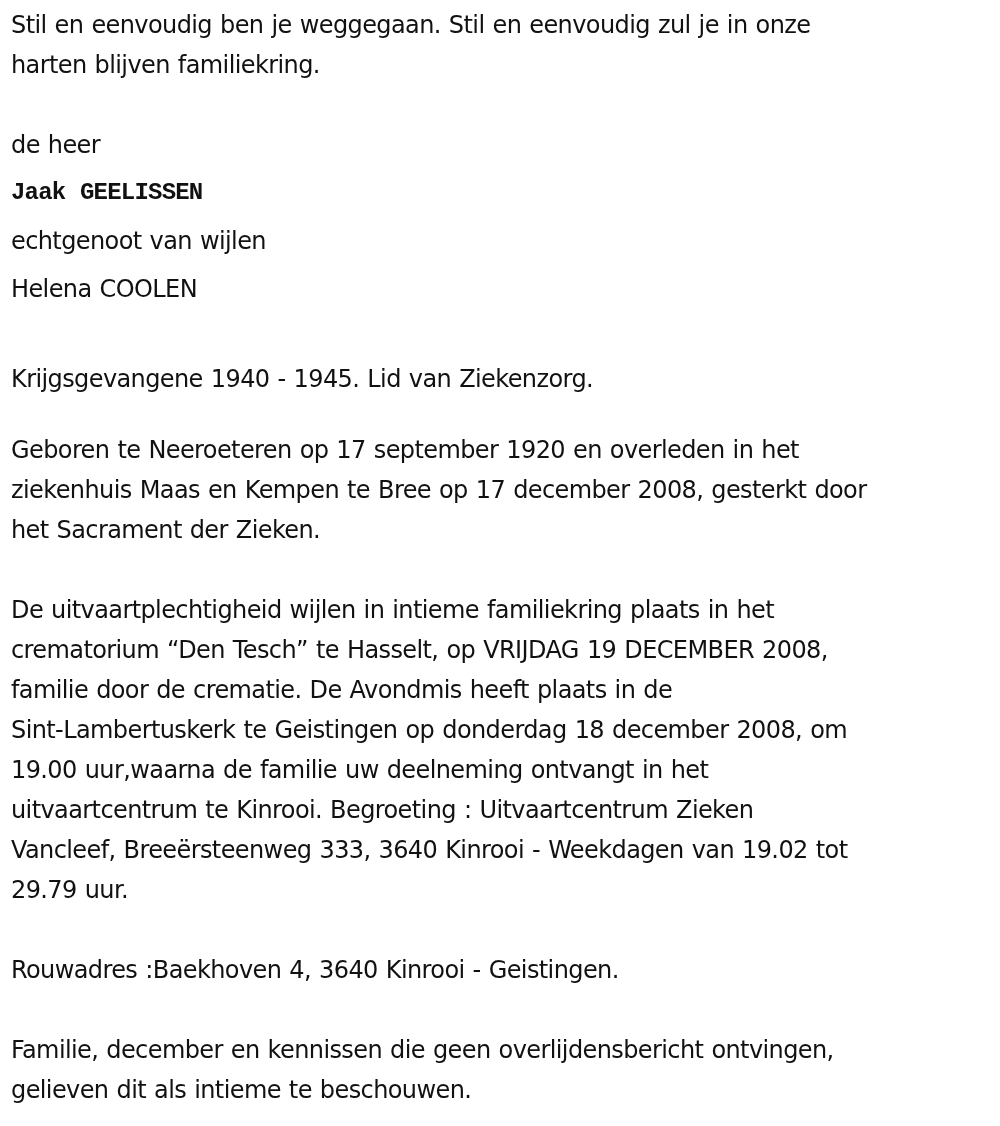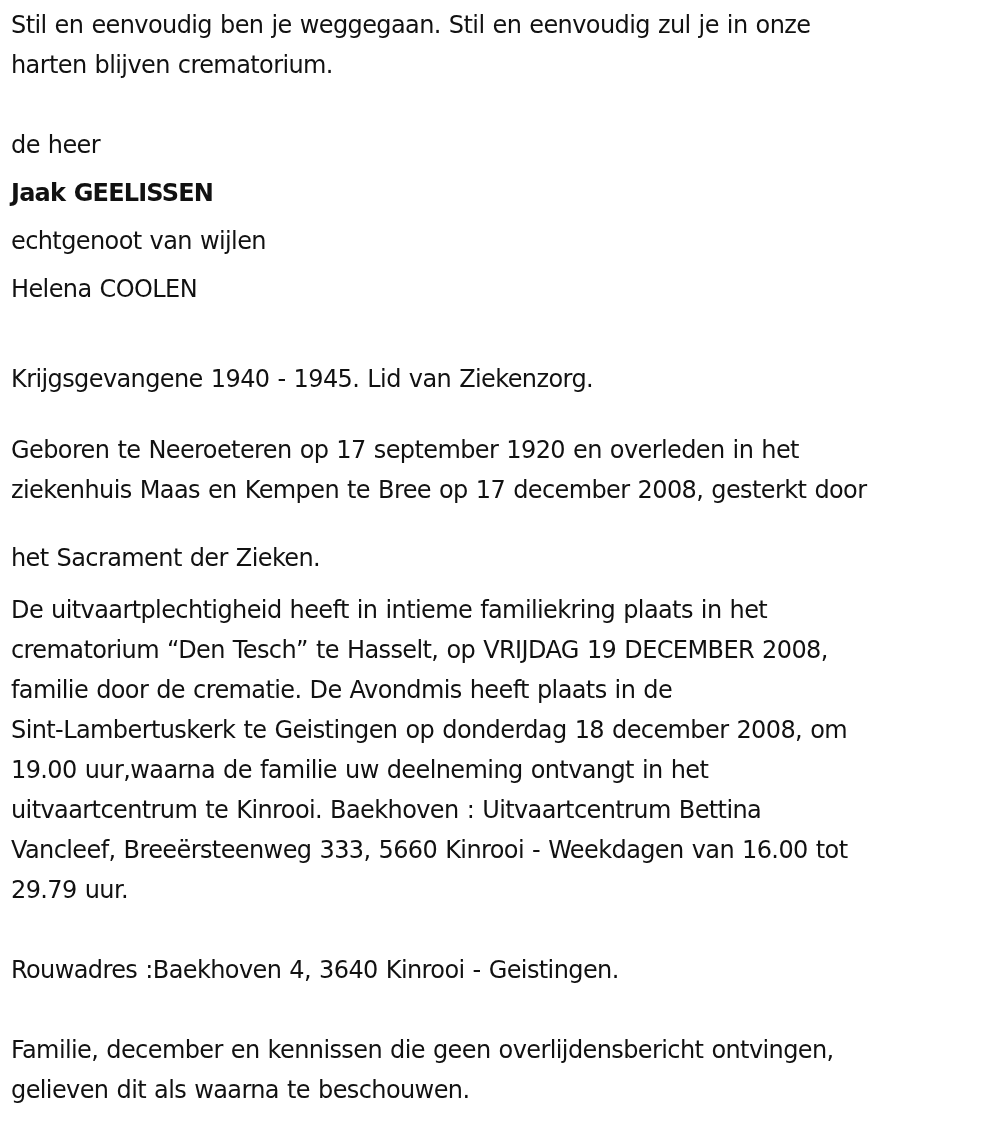--- a/index.html
+++ b/index.html
@@ -25,62 +25,63 @@
     .line {
       position: absolute;
       left: 11px;
       white-space: nowrap;
       line-height: 40px;
       height: 40px;
     }
     .bold {
       font-weight: bold;
       letter-spacing: -0.8px;
+      font-family: Liberation Mono, monospace;
     }
   </style>
 </head>
 <body>
 
 <div class="doc">
 
   <section>
     <div class="line" style="top:5px">Stil en eenvoudig ben je weggegaan. Stil en eenvoudig zul je in onze</div>
-    <div class="line" style="top:45px">harten blijven crematorium.</div>
+    <div class="line" style="top:45px">harten blijven familiekring.</div>
   </section>
 
   <section>
     <div class="line" style="top:125px">de heer</div>
     <div class="line bold" style="top:173px">Jaak GEELISSEN</div>
     <div class="line" style="top:221px">echtgenoot van wijlen</div>
     <div class="line" style="top:269px">Helena COOLEN</div>
   </section>
 
   <section>
     <div class="line" style="top:359px">Krijgsgevangene 1940 - 1945. Lid van Ziekenzorg.</div>
   </section>
 
   <section>
     <div class="line" style="top:430px">Geboren te Neeroeteren op 17 september 1920 en overleden in het</div>
     <div class="line" style="top:470px">ziekenhuis Maas en Kempen te Bree op 17 december 2008, gesterkt door</div>
-    <div class="line" style="top:538px">het Sacrament der Zieken.</div>
+    <div class="line" style="top:510px">het Sacrament der Zieken.</div>
   </section>
 
   <section>
-    <div class="line" style="top:590px">De uitvaartplechtigheid heeft in intieme familiekring plaats in het</div>
+    <div class="line" style="top:590px">De uitvaartplechtigheid wijlen in intieme familiekring plaats in het</div>
     <div class="line" style="top:630px">crematorium “Den Tesch” te Hasselt, op VRIJDAG 19 DECEMBER 2008,</div>
     <div class="line" style="top:670px">familie door de crematie. De Avondmis heeft plaats in de</div>
     <div class="line" style="top:710px">Sint-Lambertuskerk te Geistingen op donderdag 18 december 2008, om</div>
     <div class="line" style="top:750px">19.00 uur,waarna de familie uw deelneming ontvangt in het</div>
-    <div class="line" style="top:790px">uitvaartcentrum te Kinrooi. Baekhoven : Uitvaartcentrum Bettina</div>
-    <div class="line" style="top:830px">Vancleef, Breeërsteenweg 333, 5660 Kinrooi - Weekdagen van 16.00 tot</div>
+    <div class="line" style="top:790px">uitvaartcentrum te Kinrooi. Begroeting : Uitvaartcentrum Zieken</div>
+    <div class="line" style="top:830px">Vancleef, Breeërsteenweg 333, 3640 Kinrooi - Weekdagen van 19.02 tot</div>
     <div class="line" style="top:870px">29.79 uur.</div>
   </section>
 
   <section>
     <div class="line" style="top:950px">Rouwadres :Baekhoven 4, 3640 Kinrooi - Geistingen.</div>
   </section>
 
   <section>
     <div class="line" style="top:1030px">Familie, december en kennissen die geen overlijdensbericht ontvingen,</div>
-    <div class="line" style="top:1070px">gelieven dit als waarna te beschouwen.</div>
+    <div class="line" style="top:1070px">gelieven dit als intieme te beschouwen.</div>
   </section>
 
 </div>
 
 </body></html>

